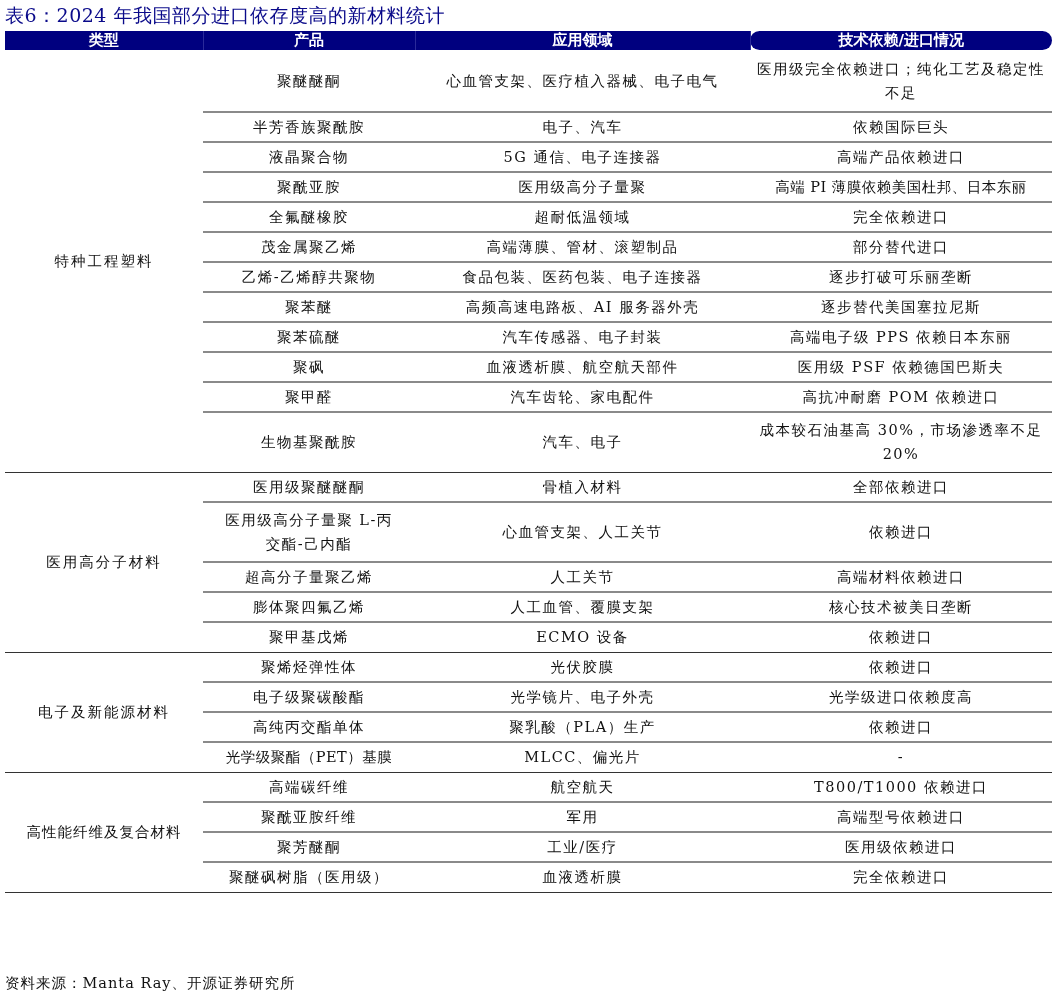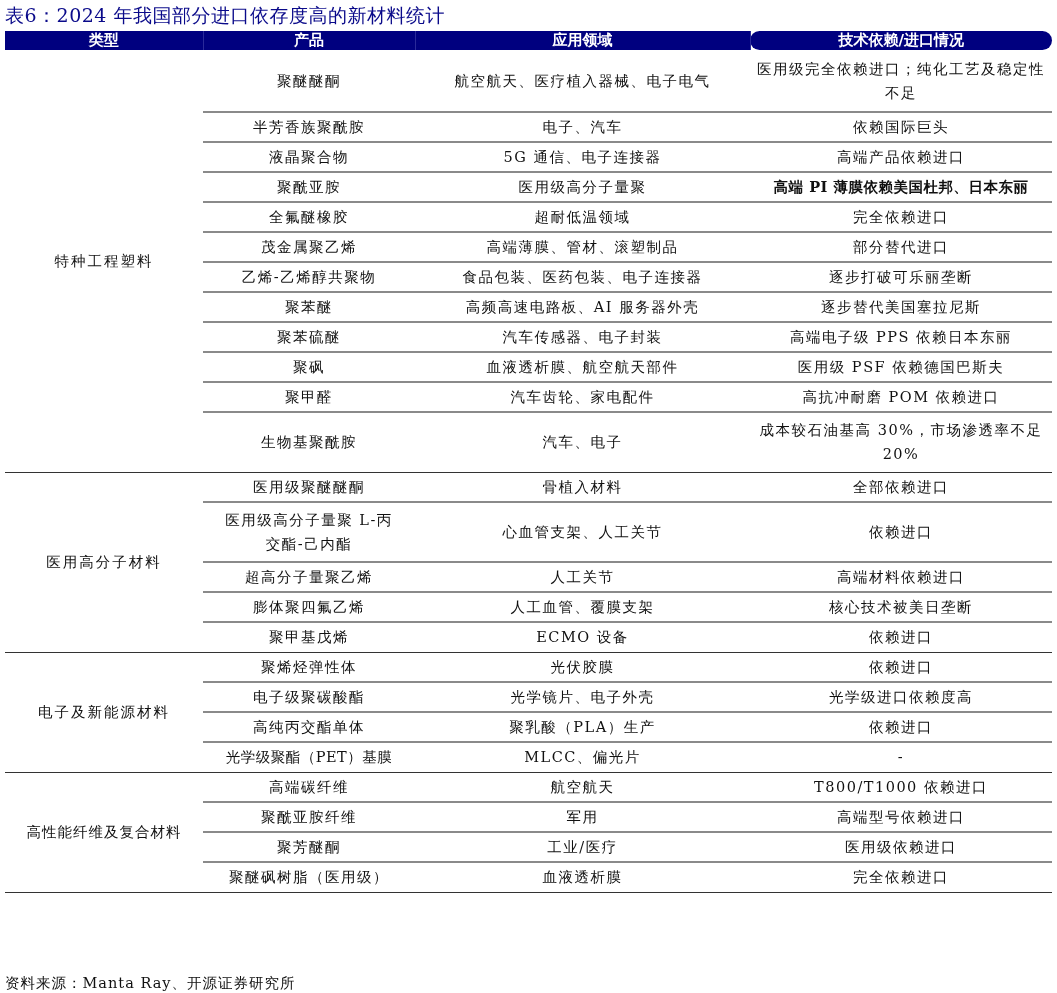--- a/index.html
+++ b/index.html
@@ -35,37 +35,37 @@
       <th>产品</th>
       <th>应用领域</th>
       <th>技术依赖/进口情况</th>
     </tr>
   </thead>
   <tbody>
 
     <tr class="hfirst">
       <td class="cat" rowspan="12">特种工程塑料</td>
       <td>聚醚醚酮</td>
-      <td>航空航天、医疗植入器械、电子电气</td>
+      <td>心血管支架、医疗植入器械、电子电气</td>
       <td>医用级完全依赖进口；纯化工艺及稳定性不足</td>
     </tr>
     <tr class="h1">
       <td>半芳香族聚酰胺</td>
       <td>电子、汽车</td>
       <td>依赖国际巨头</td>
     </tr>
     <tr class="h1">
       <td>液晶聚合物</td>
       <td>5G 通信、电子连接器</td>
       <td>高端产品依赖进口</td>
     </tr>
     <tr class="h1">
       <td>聚酰亚胺</td>
       <td>医用级高分子量聚</td>
-      <td style="letter-spacing:0.5px;font-weight:bold;">高端 PI 薄膜依赖美国杜邦、日本东丽</td>
+      <td style="letter-spacing:0.5px;">高端 PI 薄膜依赖美国杜邦、日本东丽</td>
     </tr>
     <tr class="h1">
       <td>全氟醚橡胶</td>
       <td>超耐低温领域</td>
       <td>完全依赖进口</td>
     </tr>
     <tr class="h1">
       <td>茂金属聚乙烯</td>
       <td>高端薄膜、管材、滚塑制品</td>
       <td>部分替代进口</td>

